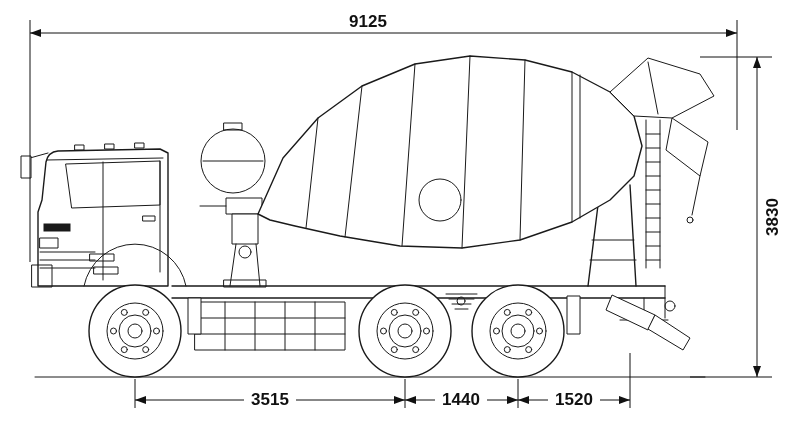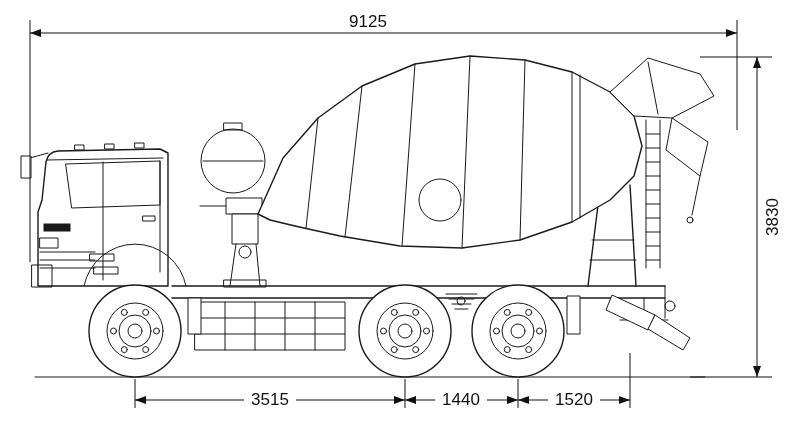--- a/index.html
+++ b/index.html
@@ -1,18 +1,18 @@
 <!DOCTYPE html>
 <html><head>
 <meta charset="utf-8">
 <style>
   html,body{margin:0;padding:0;background:#ffffff;}
   .page{
     width:800px;height:431px;position:relative;overflow:hidden;
-    background:#ffffff;font-family:"Liberation Sans",sans-serif;
+    background:#ffffff;font-family:"Liberation Sans",sans-serif;font-weight:bold;
   }
   svg{display:block;}
   .outline{stroke:#1a1a1a;stroke-width:1.4;fill:none;stroke-linejoin:round;stroke-linecap:round;}
   .outline-f{stroke:#1a1a1a;stroke-width:1.4;fill:#ffffff;stroke-linejoin:round;}
   .detail{stroke:#1a1a1a;stroke-width:1;fill:none;stroke-linejoin:round;stroke-linecap:round;}
   .detail-f{stroke:#1a1a1a;stroke-width:1;fill:#ffffff;stroke-linejoin:round;}
   .dark{stroke:#1a1a1a;stroke-width:1;fill:#1a1a1a;}
   .dim{stroke:#111111;stroke-width:1;fill:none;}
   .dim-text{font-family:"Liberation Sans",sans-serif;font-size:17px;fill:#111111;}
   .halo{fill:#ffffff;stroke:none;}

